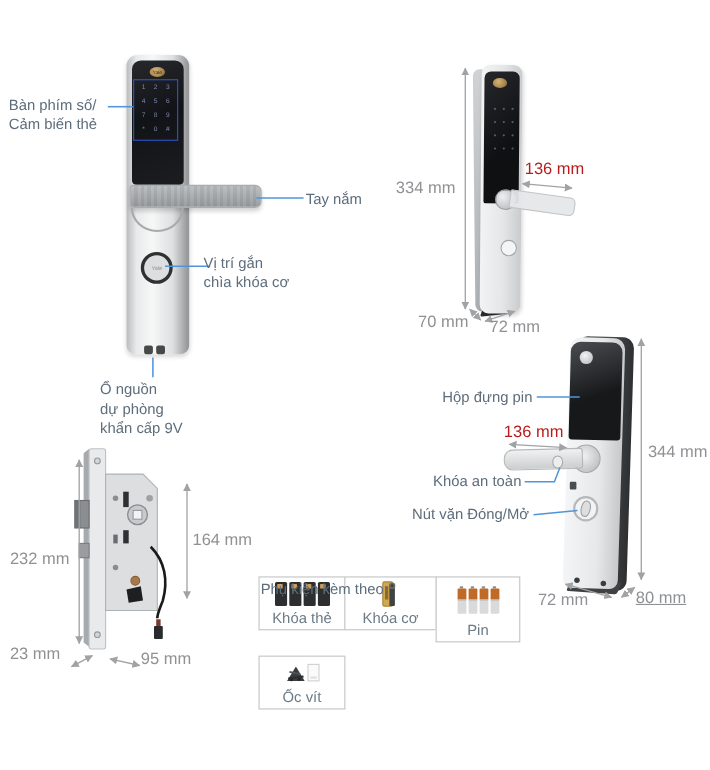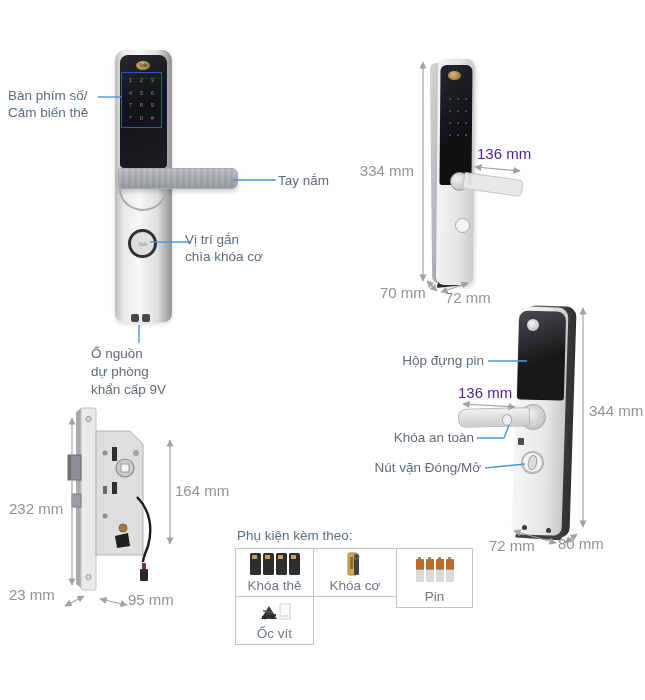--- a/index.html
+++ b/index.html
@@ -2,21 +2,21 @@
 <html><head>
 <meta charset="utf-8">
 <style>
   html,body{margin:0;padding:0;background:#fff;}
   #canvas{position:relative;width:645px;height:700px;background:#fff;overflow:hidden;
           font-family:"Liberation Sans",sans-serif;}
   .abs{position:absolute;}
   
   .lbl{position:absolute;color:#5d6d7b;font-size:13.5px;line-height:17px;white-space:pre-line;z-index:40;}
   .dim{position:absolute;color:#8f9194;font-size:15px;line-height:17px;white-space:nowrap;z-index:40;}
-  .dim-blue{position:absolute;color:#4c1d95;font-size:15px;line-height:17px;white-space:nowrap;z-index:40;}
+  .dim-blue{position:absolute;color:#b91c1c;font-size:15px;line-height:17px;white-space:nowrap;z-index:40;}
   .ctr{text-align:left;} .rgt{text-align:right;}
   
   #overlay{position:absolute;left:0;top:0;width:645px;height:700px;z-index:30;pointer-events:none;}
   #overlay .blue{stroke:#4e96d8;stroke-width:1.4;fill:none;}
   #overlay .gdim{stroke:#a0a2a4;stroke-width:1.2;fill:none;}
   
   .f-body{position:absolute;left:115px;top:50px;width:57px;height:272px;border-radius:10px 10px 8px 8px;
     background:linear-gradient(90deg,#b9bcbe 0%,#e9eaeb 16%,#f6f7f7 42%,#dddfe0 74%,#97999b 97%);
     box-shadow:0 2px 4px rgba(0,0,0,.15);z-index:10;}
   .f-glass{position:absolute;left:120px;top:55px;width:47px;height:113px;border-radius:8px 8px 4px 4px;
@@ -182,21 +182,21 @@
     </div>
   <div class="i-hole" style="left:522px;top:525px;"></div>
   <div class="i-hole" style="left:546px;top:528px;"></div>
 
   <div class="lbl rgt" style="left:384px;top:352px;width:100px;">Hộp đựng pin</div>
   <div class="dim-blue" style="left:458px;top:384px;">136 mm</div>
   <div class="lbl rgt" style="left:374px;top:429px;width:100px;">Khóa an toàn</div>
   <div class="lbl rgt" style="left:360px;top:459px;width:121px;">Nút vặn Đóng/Mở</div>
   <div class="dim" style="left:589px;top:402px;">344 mm</div>
   <div class="dim" style="left:489px;top:537px;">72 mm</div>
-  <div class="dim" style="left:558px;top:535px;">80 mm</div>
+  <div class="dim" style="left:578px;top:535px;text-decoration:underline;">80 mm</div>
 
   <svg class="abs" style="left:60px;top:398px;z-index:10;" width="100" height="200" viewBox="0 0 100 200">
     <polygon points="16,14 21,10 21,190 16,186" fill="#a8abad"></polygon>
     <rect x="21" y="10" width="15" height="182" rx="2" fill="#e9eaeb" stroke="#bfc1c3" stroke-width="1"></rect>
     <circle cx="28.5" cy="21" r="2.6" fill="#d4d5d6" stroke="#97999b" stroke-width="1"></circle>
     <circle cx="28.5" cy="179" r="2.6" fill="#d4d5d6" stroke="#97999b" stroke-width="1"></circle>
     <rect x="8" y="57" width="13" height="25" fill="#8b8e91" stroke="#6a6d70" stroke-width="1"></rect>
     <rect x="8" y="57" width="5" height="25" fill="#6f7275"></rect>
     <rect x="12" y="96" width="9" height="13" fill="#9a9da0" stroke="#7a7d80" stroke-width="1"></rect>
     <polygon points="36,33 70,33 83,46 83,157 36,157" fill="#dcdedf" stroke="#aeb1b3" stroke-width="1"></polygon>
@@ -215,21 +215,21 @@
     <rect x="80" y="171" width="8" height="12" rx="1" fill="#2a2b2d"></rect>
   </svg>
 
   <div class="dim" style="left:9px;top:500px;">232 mm</div>
   <div class="dim" style="left:175px;top:482px;">164 mm</div>
   <div class="dim" style="left:128px;top:591px;">95 mm</div>
   <div class="dim" style="left:9px;top:586px;">23 mm</div>
 
   <div class="lbl" style="left:237px;top:527px;">Phụ kiện kèm theo:</div>
 
-  <div class="acc-row" style="left:235px;top:548px;">
+  <div class="acc-row" style="left:235px;top:524px;">
     <div class="acc-cell" style="width:79px;height:49px;">
       <div class="acc-icon">
         <div class="cards">
             <i></i>
             <i></i>
             <i></i>
             <i></i>
           </div>
       </div>
       <div class="acc-lbl">Khóa thẻ</div>

